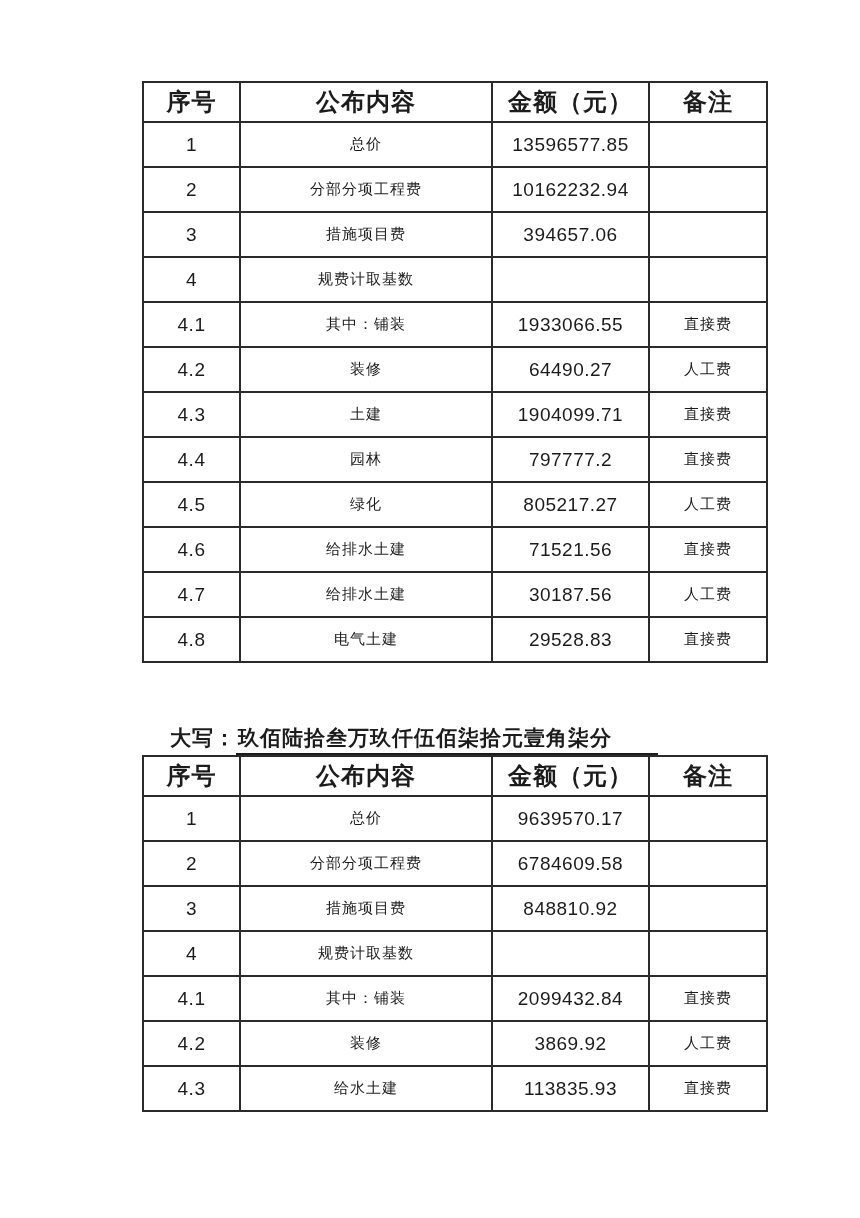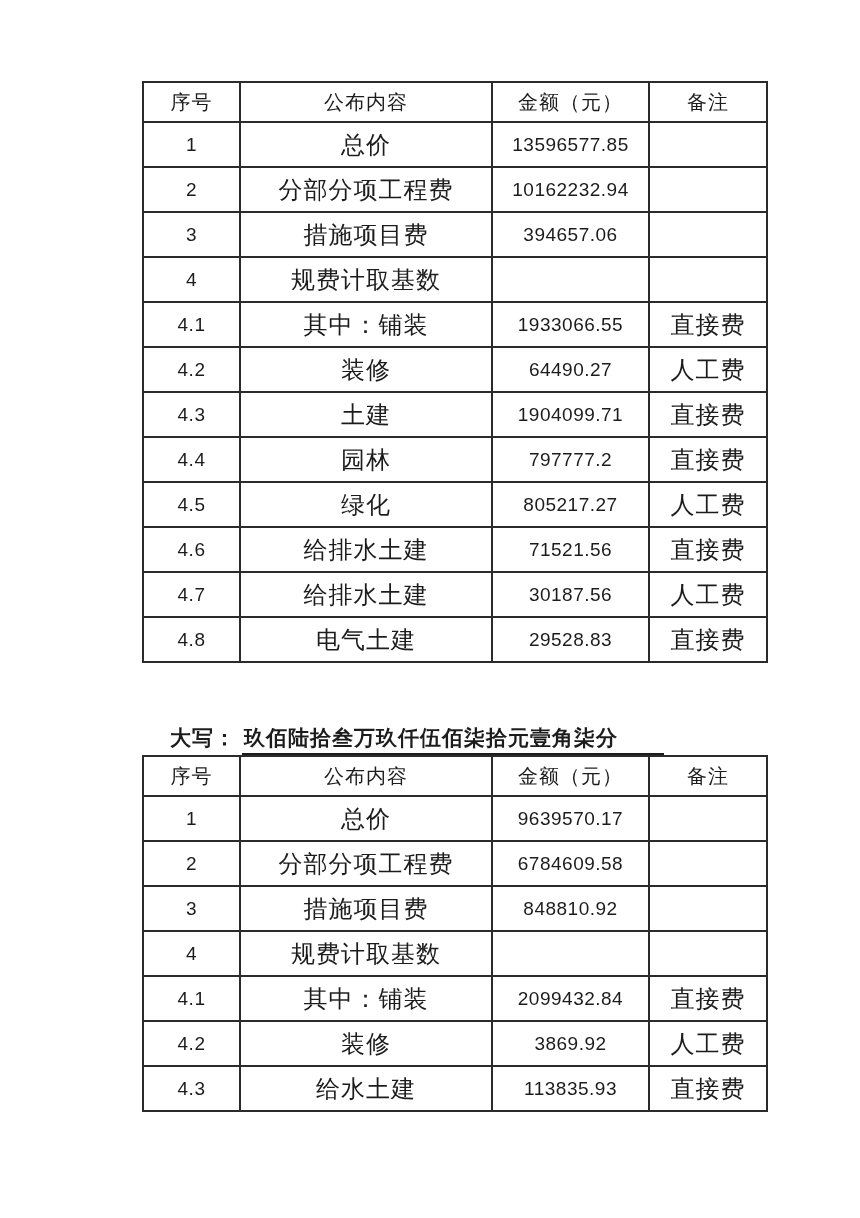--- a/index.html
+++ b/index.html
@@ -30,30 +30,30 @@
     border: 2px solid #2b2b2b;
     text-align: center;
     vertical-align: middle;
     padding: 0;
     overflow: hidden;
     white-space: nowrap;
   }
   .price-table thead tr { height: 40px; }
   .price-table tbody tr { height: 45px; }
   .price-table th {
-    font-weight: normal;
-    font-size: 20px;
+    font-weight: bold;
+    font-size: 24px;
     letter-spacing: 1px;
   }
   .col-no     { width: 95px; }
   .col-content{ width: 250px; }
   .col-amount { width: 155px; }
   .col-note   { width: 116px; }
   td.col-content, td.col-note {
-    font-size: 24px;
+    font-size: 15px;
     letter-spacing: 1px;
   }
   td.num {
     font-family: "Liberation Sans", sans-serif;
     font-size: 19px;
     letter-spacing: 0.5px;
   }
   .line {
     position: absolute;
     white-space: nowrap;
@@ -80,21 +80,21 @@
     left: 170px;
     top: 724px;
     font-size: 21px;
     font-weight: 600;
     letter-spacing: 1px;
   }
   .line2 .cap-value {
     display: inline-block;
     border-bottom: 2px solid #1c1c1c;
     padding: 0 46px 1px 2px;
-    margin-left: 6px;
+    margin-left: 0;
     text-align: center;
   }
 </style>
 </head>
 <body>
 
 <div class="page">
 
   <table class="price-table t1">
     <thead>

